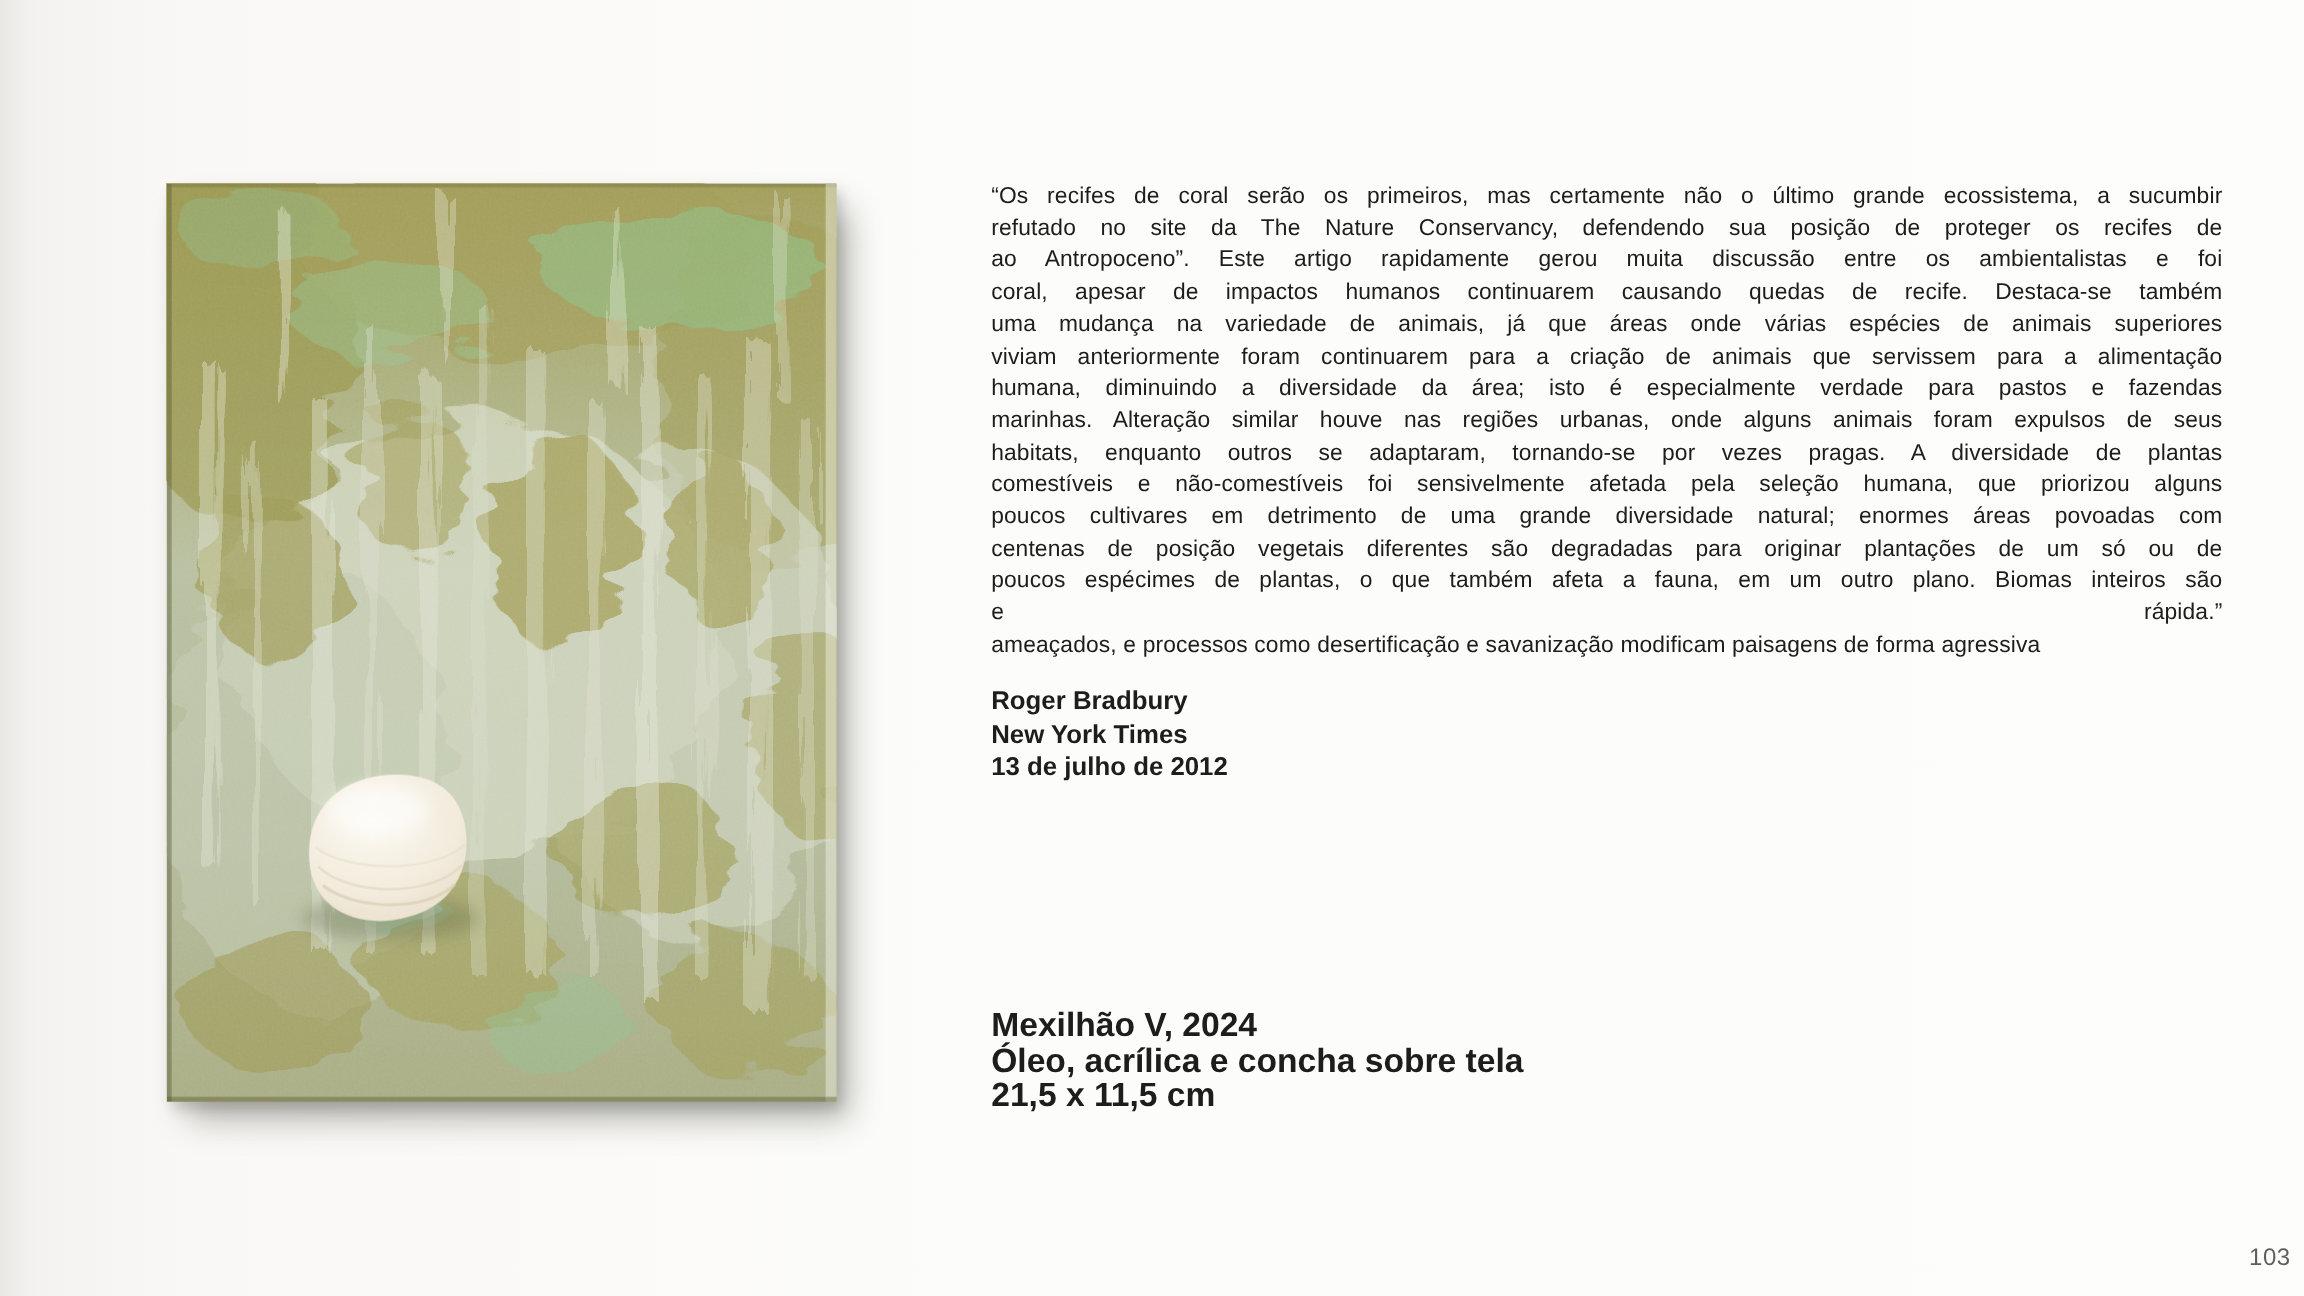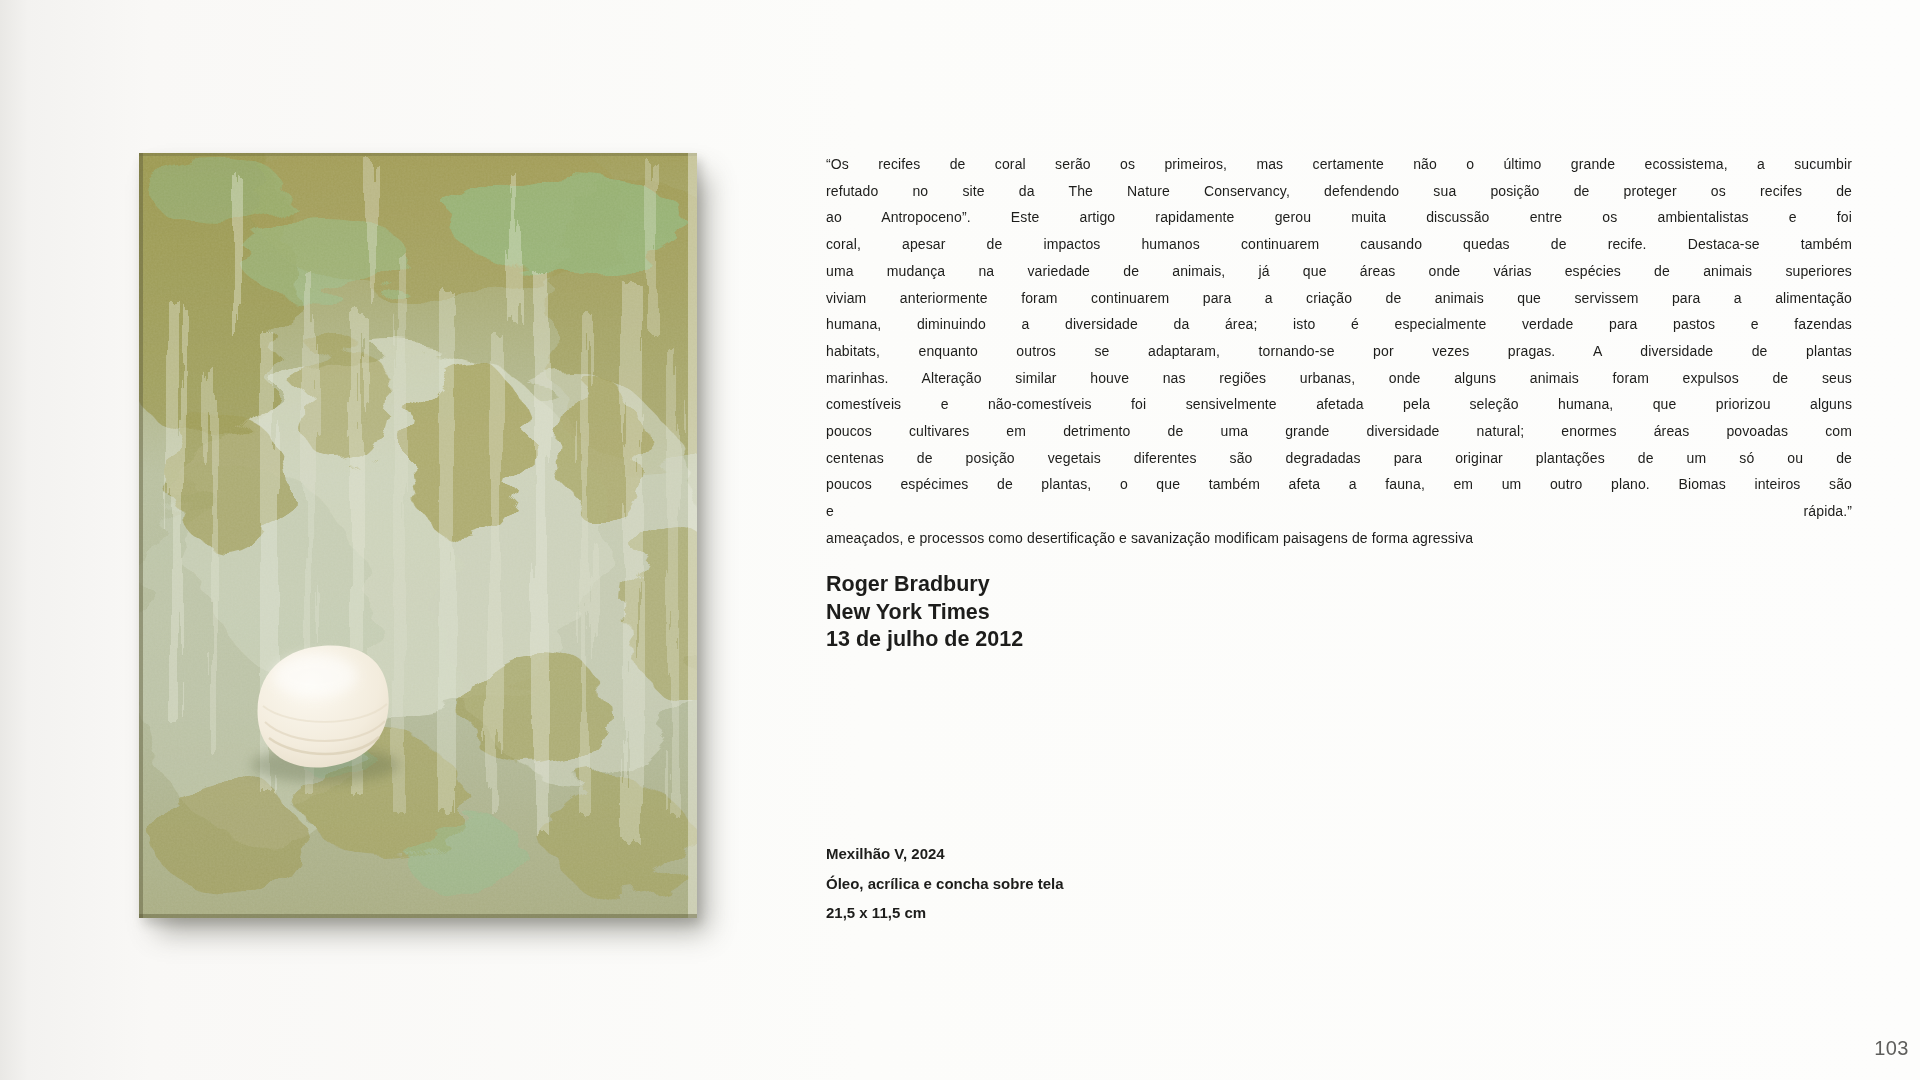--- a/index.html
+++ b/index.html
@@ -10,30 +10,30 @@
   }
   .artwork-wrap{
     position:absolute;left:139px;top:153px;width:558px;height:765px;
     box-shadow:14px 18px 26px -4px rgba(75,75,62,.42), 4px 6px 10px rgba(75,75,62,.22);
     background:#a8a468;
   }
   svg.painting{display:block;width:100%;height:100%;}
   .quote-block{position:absolute;left:826px;top:151px;width:1026px;}
   .quote-line{
     text-align:justify;text-align-last:justify;
-    font-size:14px;line-height:26.7px;letter-spacing:.12px;
+    font-size:19px;line-height:26.7px;letter-spacing:.12px;
   }
   .quote-line:last-child{text-align-last:left;}
   .attribution{
     position:absolute;left:826px;top:571px;width:1026px;text-align:left;
     font-weight:700;font-size:21.5px;line-height:27.5px;
   }
   .caption{
     position:absolute;left:826px;top:839px;
-    font-weight:700;font-size:15px;line-height:29.5px;
+    font-weight:700;font-size:28px;line-height:29.5px;
   }
   .page-number{
     position:absolute;right:11px;top:1037px;
     font-size:20px;color:#5e5e5c;letter-spacing:.5px;
   }
 </style>
 </head>
 <body>
 
 <div class="page">
@@ -134,22 +134,22 @@
   </div>
 
   <div class="quote-block">
       <div class="quote-line">“Os recifes de coral serão os primeiros, mas certamente não o último grande ecossistema, a sucumbir</div>
       <div class="quote-line">refutado no site da The Nature Conservancy, defendendo sua posição de proteger os recifes de</div>
       <div class="quote-line">ao Antropoceno”. Este artigo rapidamente gerou muita discussão entre os ambientalistas e foi</div>
       <div class="quote-line">coral, apesar de impactos humanos continuarem causando quedas de recife. Destaca-se também</div>
       <div class="quote-line">uma mudança na variedade de animais, já que áreas onde várias espécies de animais superiores</div>
       <div class="quote-line">viviam anteriormente foram continuarem para a criação de animais que servissem para a alimentação</div>
       <div class="quote-line">humana, diminuindo a diversidade da área; isto é especialmente verdade para pastos e fazendas</div>
+      <div class="quote-line">marinhas. Alteração similar houve nas regiões urbanas, onde alguns animais foram expulsos de seus</div>
       <div class="quote-line">habitats, enquanto outros se adaptaram, tornando-se por vezes pragas. A diversidade de plantas</div>
-      <div class="quote-line">marinhas. Alteração similar houve nas regiões urbanas, onde alguns animais foram expulsos de seus</div>
       <div class="quote-line">comestíveis e não-comestíveis foi sensivelmente afetada pela seleção humana, que priorizou alguns</div>
       <div class="quote-line">poucos cultivares em detrimento de uma grande diversidade natural; enormes áreas povoadas com</div>
       <div class="quote-line">centenas de posição vegetais diferentes são degradadas para originar plantações de um só ou de</div>
       <div class="quote-line">poucos espécimes de plantas, o que também afeta a fauna, em um outro plano. Biomas inteiros são</div>
       <div class="quote-line">e rápida.”</div>
       <div class="quote-line">ameaçados, e processos como desertificação e savanização modificam paisagens de forma agressiva</div>
     </div>
 
   <div class="attribution">
     <div>Roger Bradbury</div>

